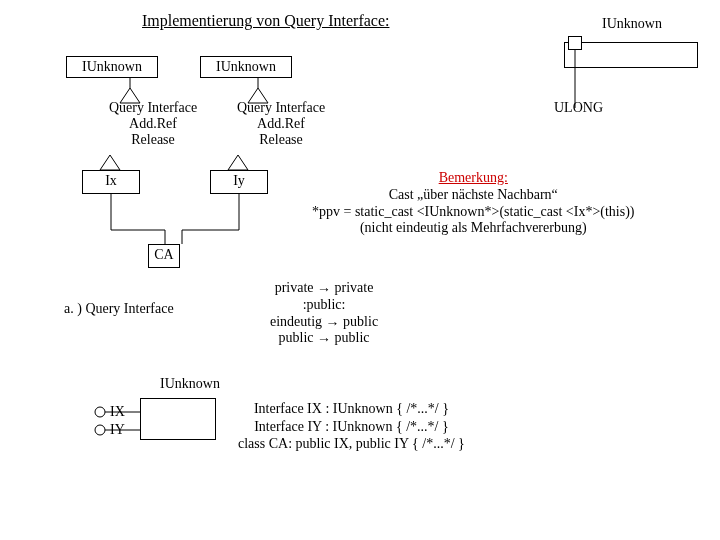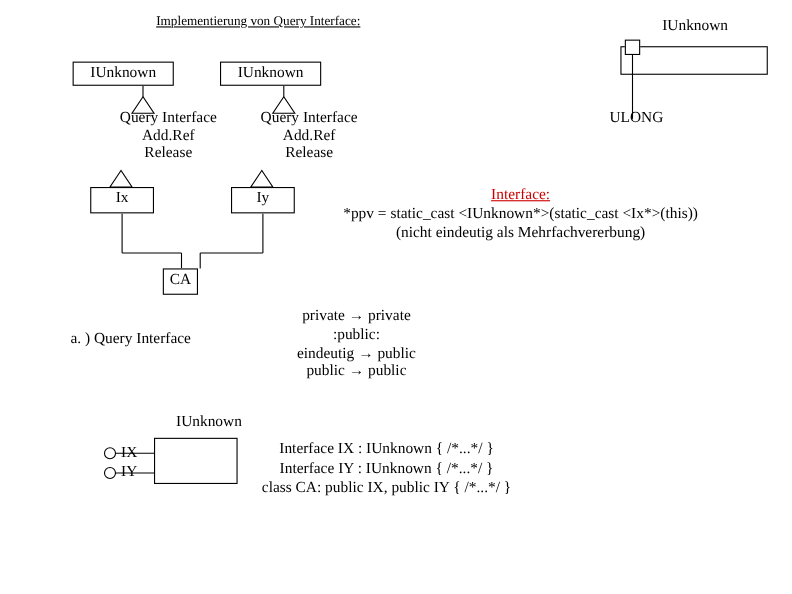--- a/index.html
+++ b/index.html
@@ -10,21 +10,21 @@
     font-family: "Times New Roman", serif;
     font-size: 14px;
     position: relative;
     background: #fff;
     color: #000;
   }
   .title {
     position: absolute;
     top: 12px;
     left: 142px;
-    font-size: 12px;
+    font-size: 16px;
     text-decoration: underline;
   }
   .box {
     position: absolute;
     border: 1px solid #000;
     background: #fff;
     text-align: center;
     padding: 2px 4px;
     box-sizing: border-box;
   }
@@ -95,21 +95,22 @@
 
 <div class="box" style="left:82px; top:170px; width:58px; height:24px;">
   <span>Ix</span>
 </div>
 
 <div class="box" style="left:210px; top:170px; width:58px; height:24px;">
   <span>Iy</span>
 </div>
 
 <div class="label" style="left:312px; top:170px; line-height:1.2;">
-  <div class="red" style="text-decoration: underline;">Interface:</div>
+  <div class="red" style="text-decoration: underline;">Bemerkung:</div>
+  <div>Cast „über nächste Nachbarn“</div>
   <div>*ppv = static_cast &lt;IUnknown*&gt;(static_cast &lt;Ix*&gt;(this))</div>
   <div>(nicht eindeutig als Mehrfachvererbung)</div>
 </div>
 
 <div class="box" style="left:148px; top:244px; width:32px; height:24px;">
   <span>CA</span>
 </div>
 
 <div class="label" style="left:270px; top:280px; line-height:1.2;">
   <div>private → private</div>

